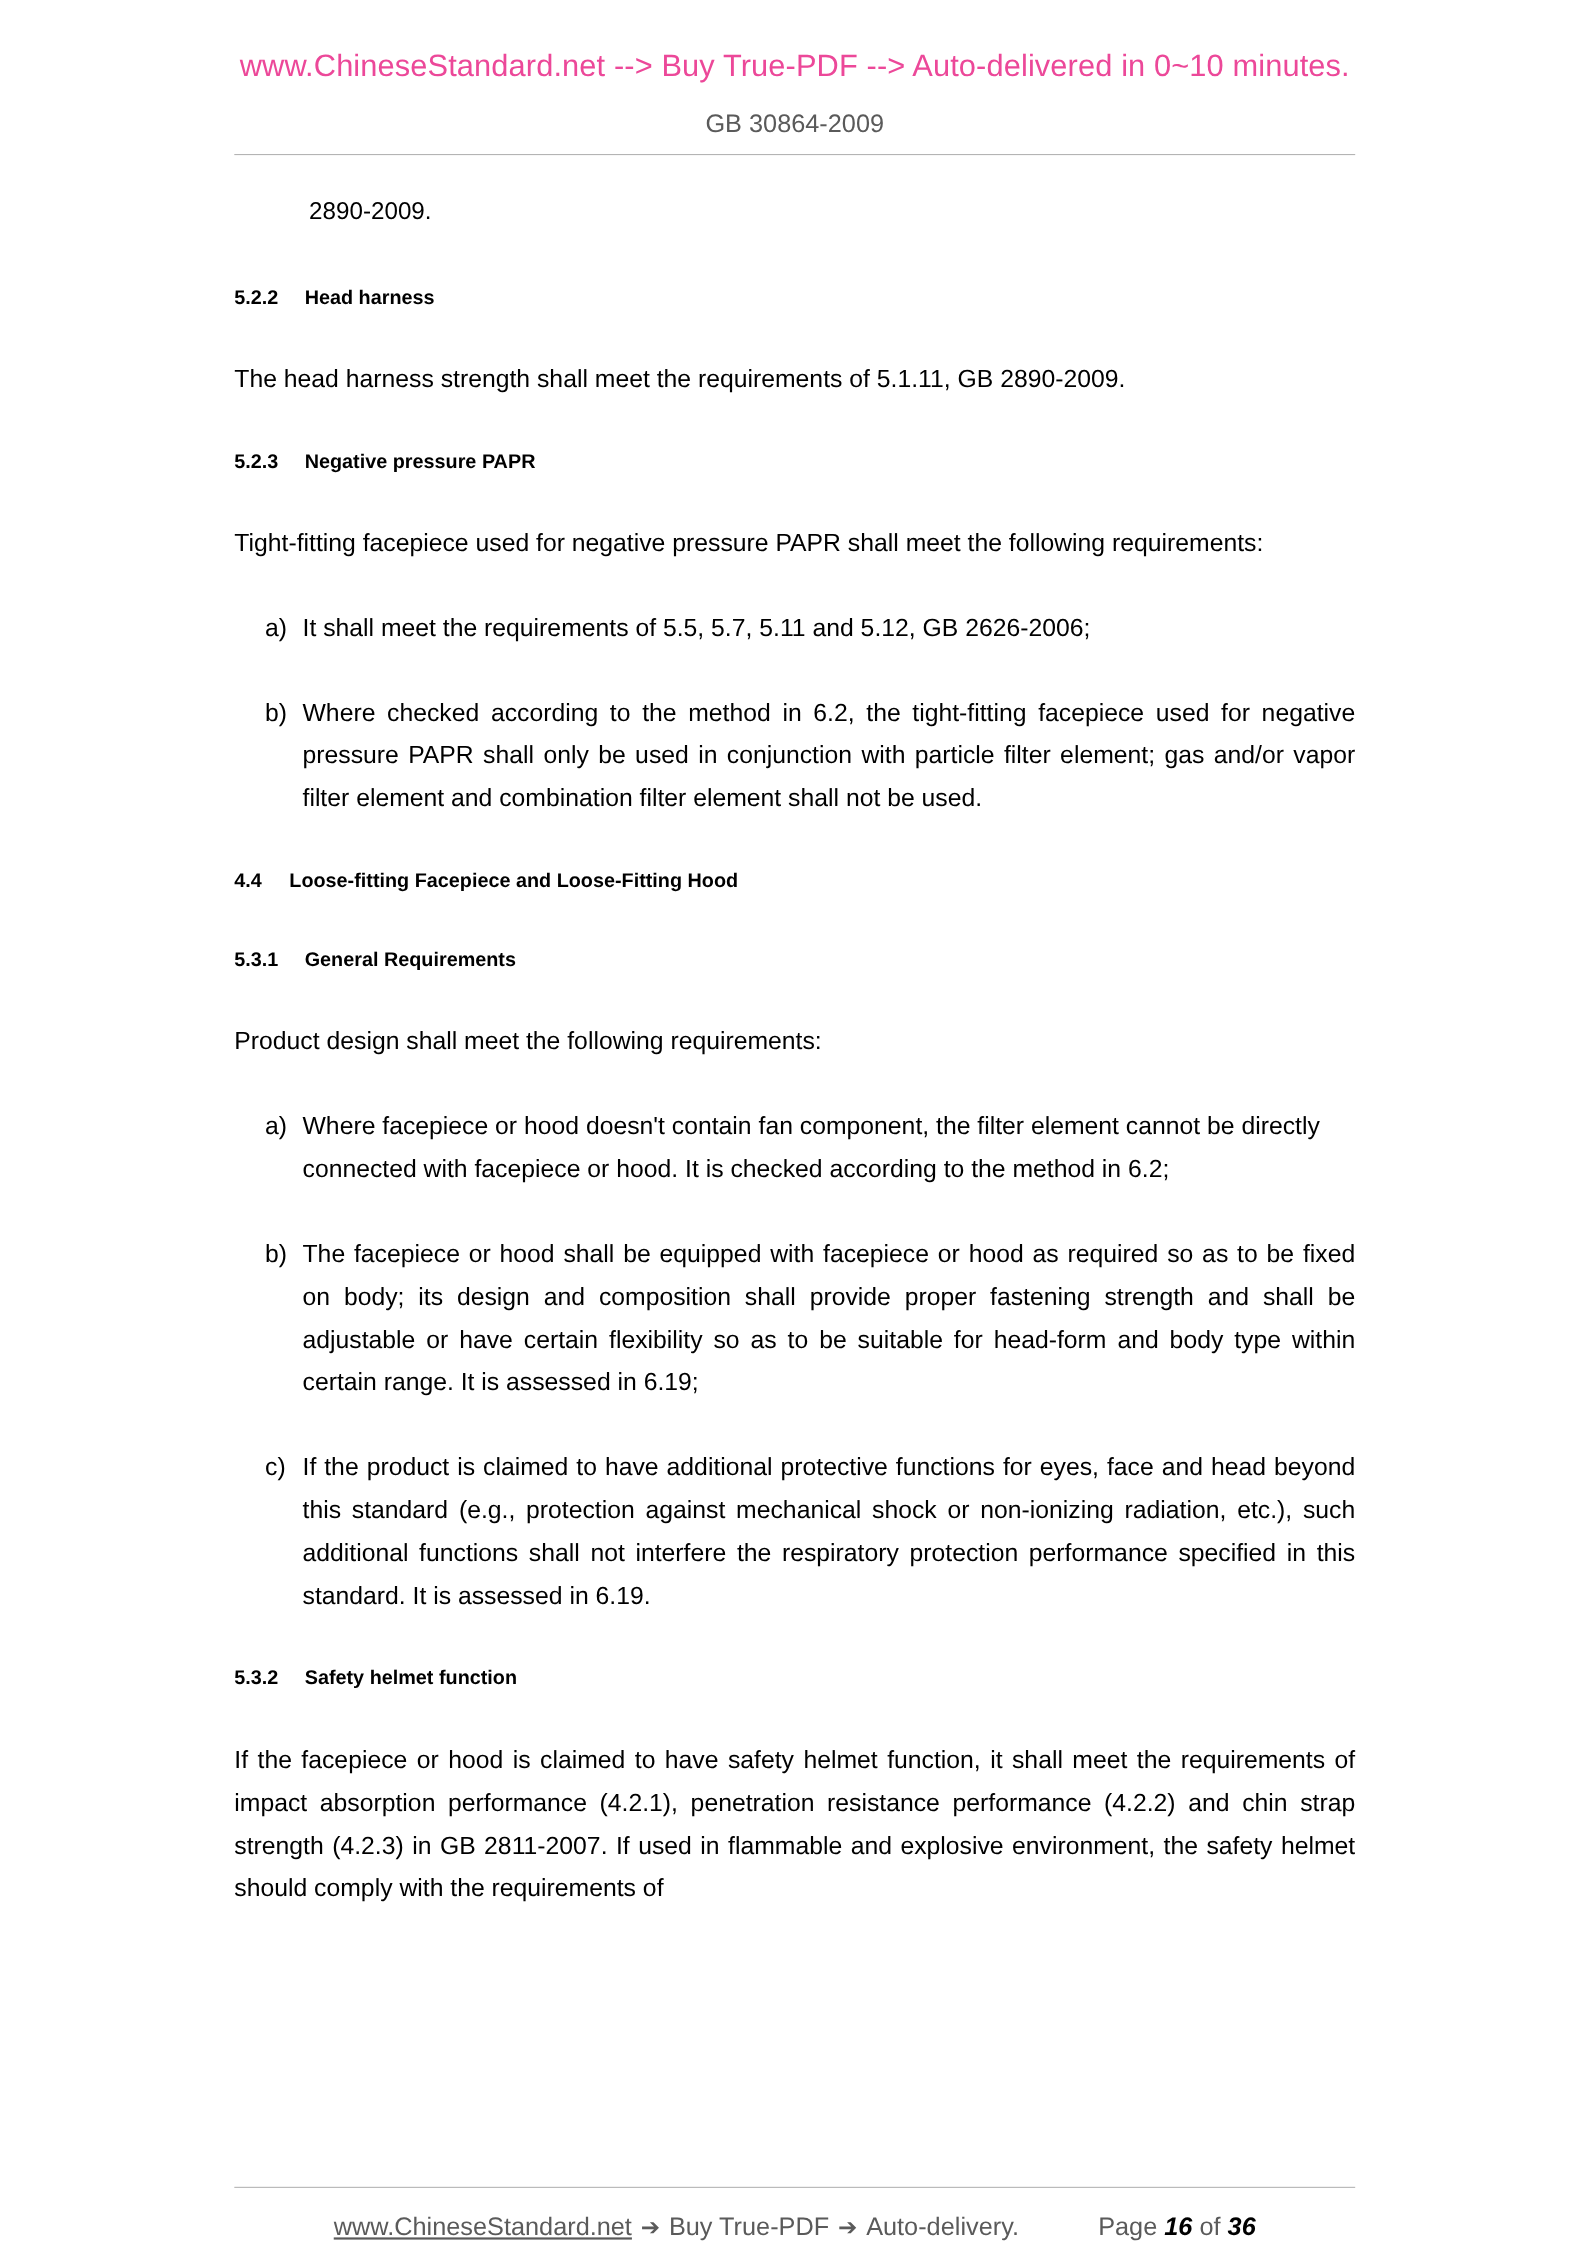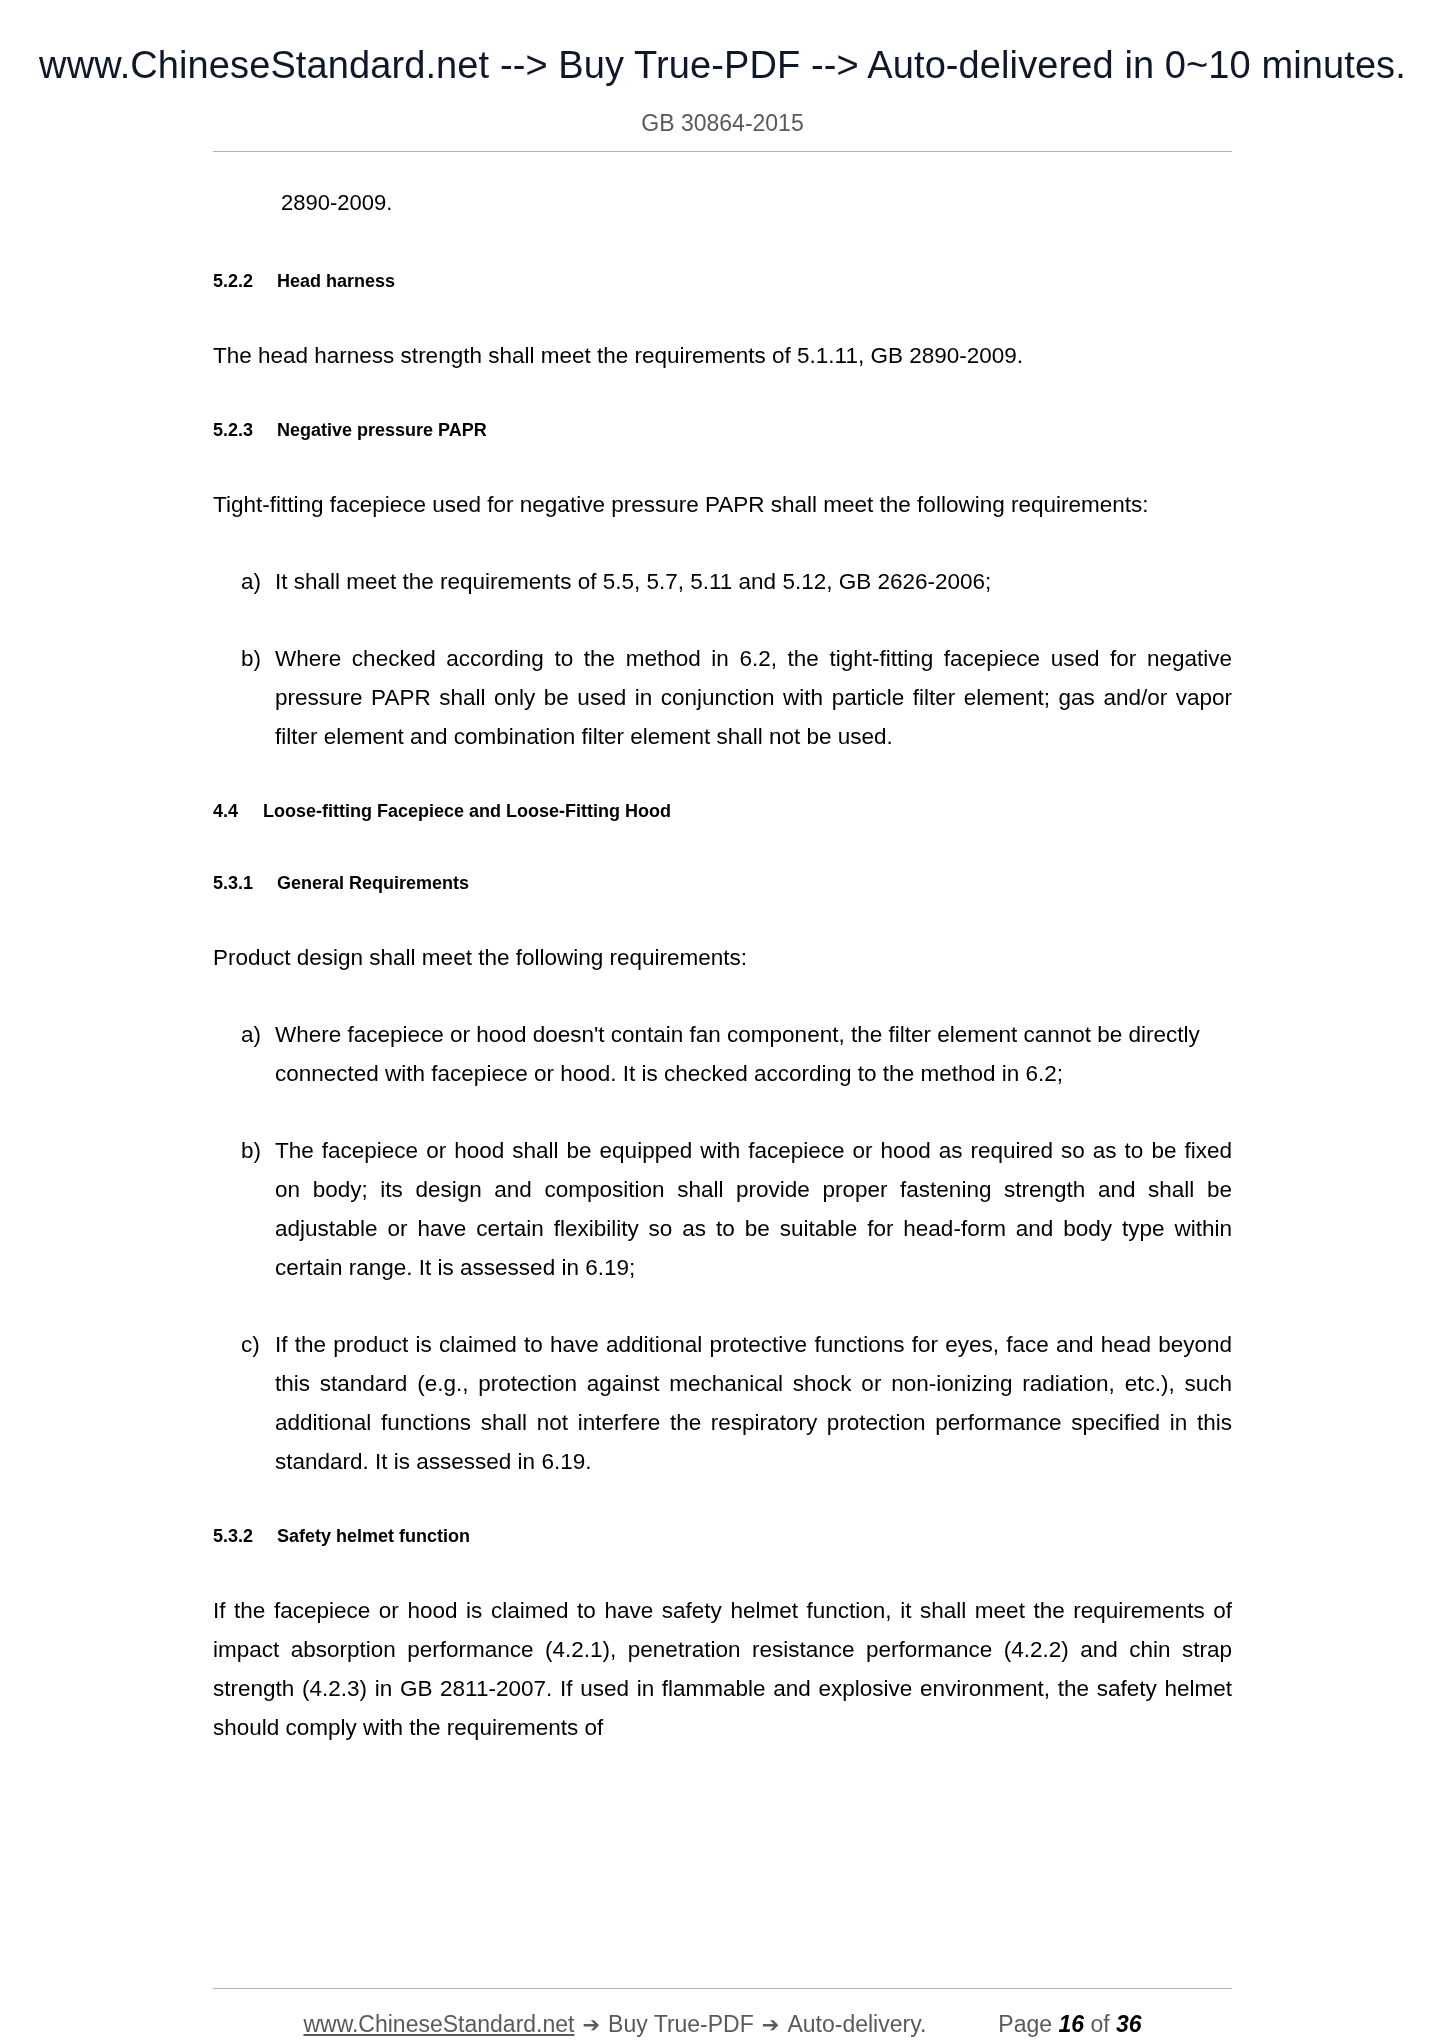--- a/index.html
+++ b/index.html
@@ -17,22 +17,22 @@
   }
   .page {
     width: 1445px;
     height: 2044px;
     box-sizing: border-box;
     padding: 0;
     position: relative;
   }
   .header-promo {
     text-align: center;
-    font-size: 38px;
-    color: #0f172a;
+    font-size: 28px;
+    color: #ec4899;
     margin-top: 44px;
     letter-spacing: 0.1px;
   }
   .header-std {
     text-align: center;
     font-size: 23px;
     color: #5a5a5a;
     margin-top: 23px;
   }
   .header-rule {
@@ -128,21 +128,21 @@
     font-family: "DejaVu Sans", sans-serif;
     font-size: 21px;
   }
 </style>
 </head>
 <body>
 
 <div class="page">
 
   <div class="header-promo">www.ChineseStandard.net --&gt; Buy True-PDF --&gt; Auto-delivered in 0~10 minutes.</div>
-  <div class="header-std">GB 30864-2015</div>
+  <div class="header-std">GB 30864-2009</div>
   <div class="header-rule"></div>
 
   <div class="content">
 
     <div class="indent-first">2890-2009.</div>
 
     <div class="heading">
       <span class="num">5.2.2</span><span>Head harness</span>
     </div>
 

